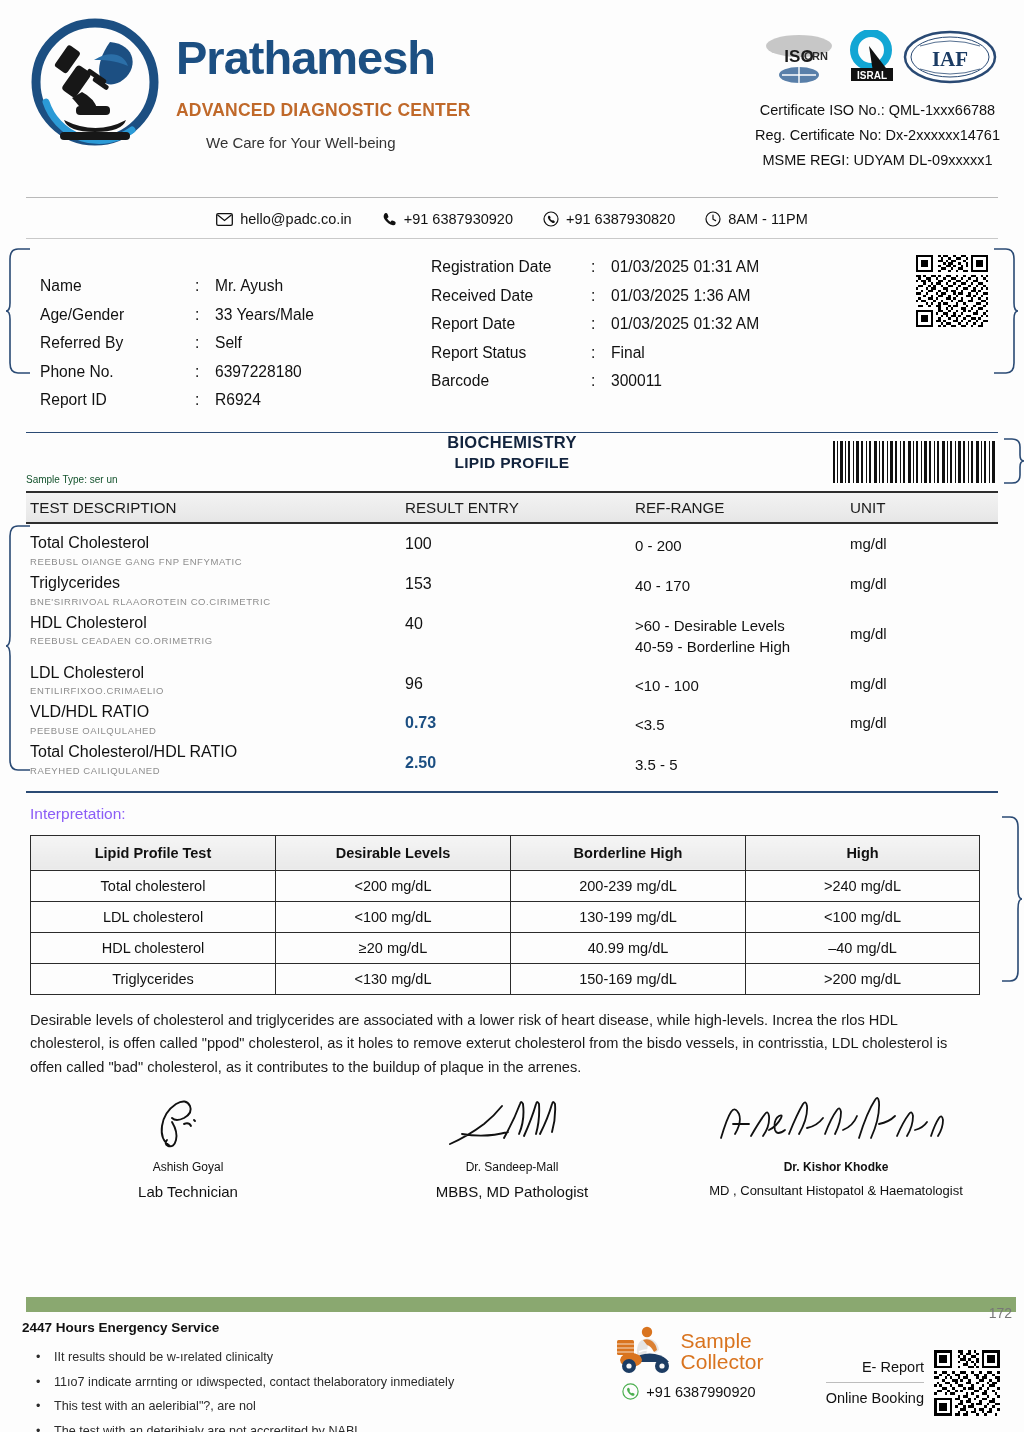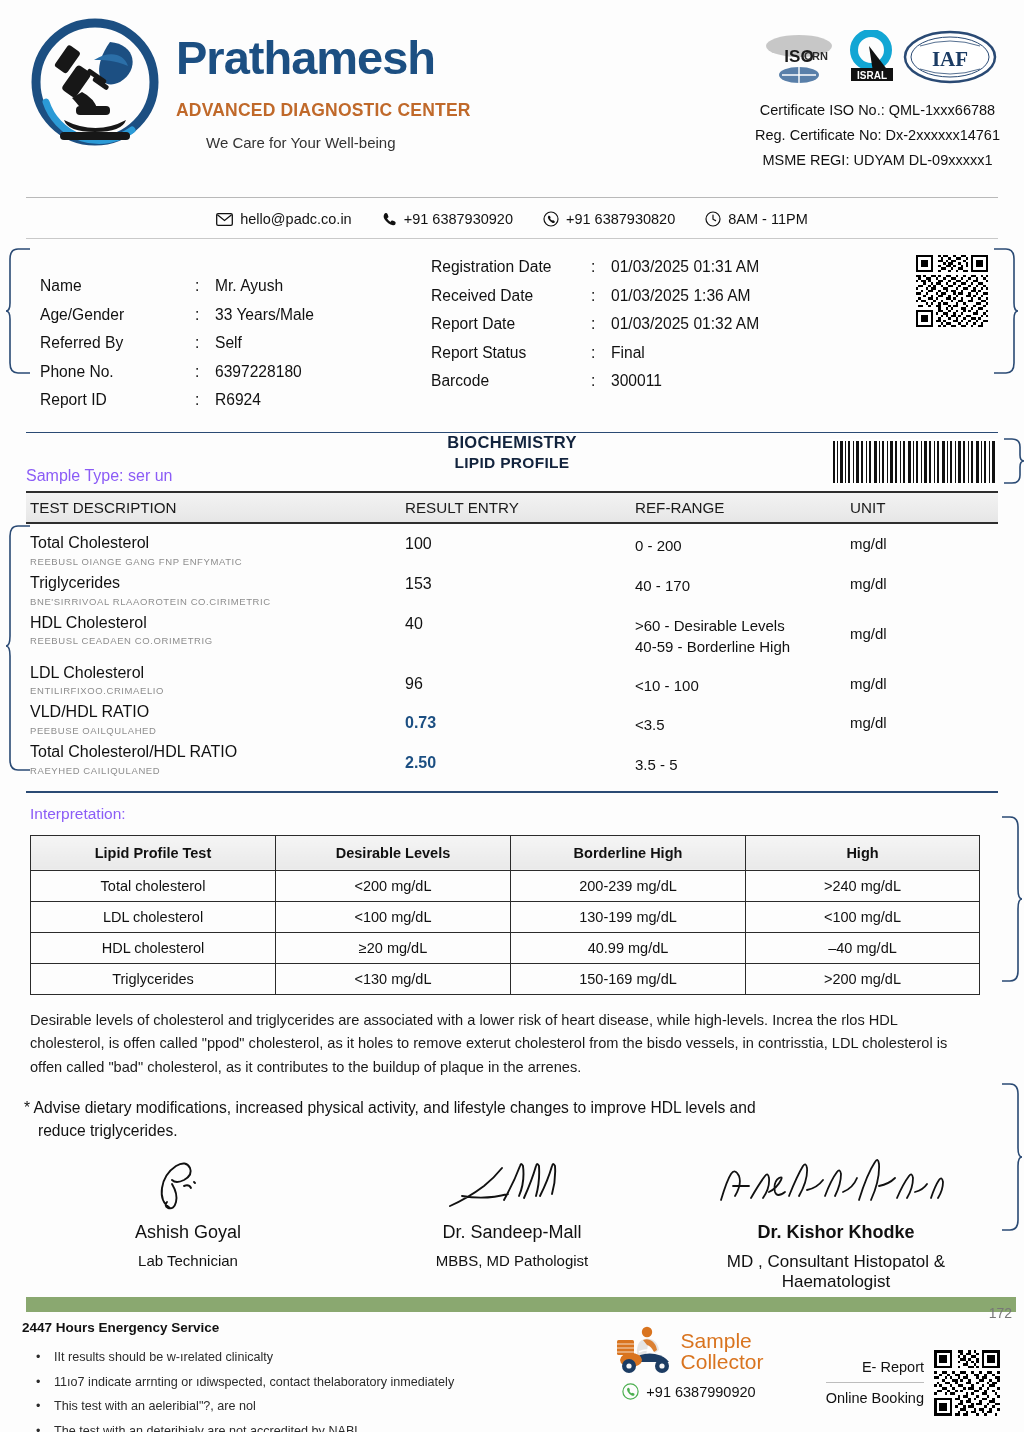--- a/index.html
+++ b/index.html
@@ -46,21 +46,21 @@
   .info-colon { width: 20px; flex: 0 0 20px; }
   .info-val { flex: 1; }
 
   .qr-box { position: absolute; right: 36px; top: 16px; }
   .qr { width: 72px; height: 72px; }
 
   .hr-blue { height: 1.6px; background: #2a4a74; margin: 10px 26px 0 26px; }
 
   
   .section-head { display: flex; align-items: flex-end; padding: 8px 26px 0 26px; position: relative; height: 54px; }
-  .sample-type { font-size: 16px; color: #8b5cf6; padding-bottom: 2px; }
+  .sample-type { font-size: 10px; color: #14532d; padding-bottom: 2px; }
   .biochem { position: absolute; left: 0; right: 0; top: 0; text-align: center; }
   .biochem .t1 { font-size: 16.5px; font-weight: bold; color: #12233d; letter-spacing: 0.3px; }
   .biochem .t2 { font-size: 15.5px; font-weight: bold; color: #12233d; letter-spacing: 0.3px; margin-top: 2px; }
   .barcode-box { position: absolute; right: 26px; top: 6px; }
   .barcode { height: 46px; width: 168px; }
 
   .hr-dark { height: 2px; background: #2e2e2e; margin: 4px 26px 0 26px; }
 
   
   .table-head { display: flex; background: linear-gradient(180deg,#f3f3f3,#e6e6e6); margin: 0 26px; padding: 6px 0 6px 4px; font-size: 15.2px; color: #1a1a1a; border-bottom: 2px solid #2e2e2e; }
@@ -88,24 +88,24 @@
   table.interp td { border: 1.4px solid #2b2b2b; font-size: 14.5px; padding: 7px 4px; text-align: center; color: #111; }
 
   .para { padding: 14px 26px 0 30px; font-size: 14.6px; line-height: 1.62; color: #1a1a1a; width: 985px; }
   .advise { padding: 16px 26px 0 24px; font-size: 15.6px; line-height: 1.5; color: #111; }
   .advise .ind { display: block; padding-left: 14px; }
 
   
   .signs { display: flex; padding: 14px 26px 0 26px; }
   .sign { flex: 1; text-align: center; }
   .sig-img { height: 62px; display: flex; align-items: flex-end; justify-content: center; }
-  .sig-name { font-size: 18px; color: #111; margin-top: 4px; }
+  .sig-name { font-size: 12px; color: #111; margin-top: 4px; }
   .sig-name.b { font-weight: bold; }
   .sig-role { font-size: 15px; color: #111; margin-top: 9px; }
-  .sig-role.sm { font-size: 17px; text-align: center; }
+  .sig-role.sm { font-size: 13px; text-align: center; }
 
   
   .green-bar { position: absolute; left: 26px; right: 8px; top: 1297px; height: 15px; background: #8aa870; }
   .page-num { position: absolute; right: 12px; top: 1305px; font-size: 14px; color: #777; }
   .footer { position: absolute; left: 0; top: 1318px; width: 1024px; display: flex; padding: 0 14px; }
   .foot-left { width: 560px; padding-left: 8px; }
   .foot-title { font-size: 13.5px; font-weight: bold; color: #111; margin-top: 2px; }
   .foot-list { list-style: none; margin-top: 10px; }
   .foot-list li { font-size: 12.6px; color: #2b2b2b; line-height: 1.95; position: relative; padding-left: 32px; filter: blur(0.2px); }
   .foot-list li:before { content: "•"; position: absolute; left: 14px; }
@@ -671,30 +671,20 @@
           <td>&lt;130 mg/dL</td>
           <td>150-169 mg/dL</td>
           <td>&gt;200 mg/dL</td>
         </tr>
       </tbody>
     </table>
   </div>
 
   <div class="para">Desirable levels of cholesterol and triglycerides are associated with a lower risk of heart disease, while high-levels. Increa the rlos HDL cholesterol, is offen called "ppod" cholesterol, as it holes to remove exterut cholesterol from the bisdo vessels, in contrisstia, LDL cholesterol is offen called "bad" cholesterol, as it contributes to the buildup of plaque in the arrenes.</div>
 
-  <div style="position:relative">
-    <div class="advise">
-      <span>*</span>
-      <span>Advise dietary modifications, increased physical activity, and lifestyle changes to improve HDL levels and</span>
-      <span class="ind">reduce triglycerides.</span>
-    </div>
-    <svg style="position:absolute;right:2px;top:2px" width="22" height="150" viewBox="0 0 22 150">
-      <path d="M2 2 H10 Q18 2 18 12 V66 Q18 75 22 75 Q18 75 18 84 V138 Q18 148 10 148 H2" fill="none" stroke="#2a4a74" stroke-width="1.6"></path>
-    </svg>
-  </div>
 
   <div class="signs">
     <div class="sign">
       <div class="sig-img">
         <svg width="120" height="62" viewBox="0 0 120 62">
           <path d="M42 52 q-10 -6 -8 -20 q2 -14 14 -22 q10 -6 14 2 q3 7 -6 12 q-8 4 -12 0 M44 28 q6 10 4 18 q-2 8 -8 6 q-4 -2 -1 -6 M56 30 q5 -2 7 2 M66 26 l1 1" fill="none" stroke="#111" stroke-width="1.9" stroke-linecap="round"></path>
         </svg>
       </div>
       <div class="sig-name">Ashish Goyal</div>
       <div class="sig-role">Lab Technician</div>

